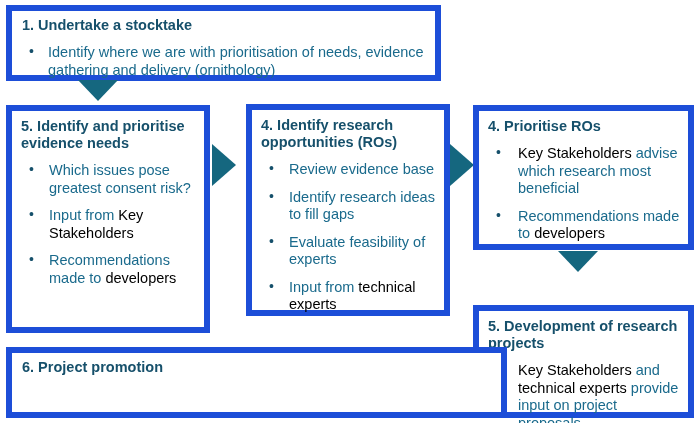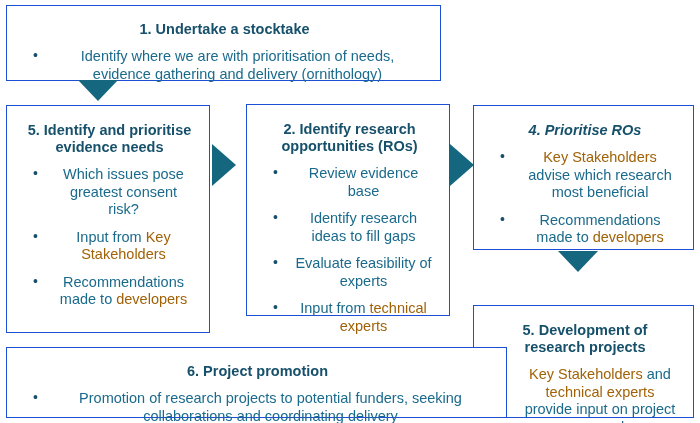--- a/index.html
+++ b/index.html
@@ -20,23 +20,22 @@
     position: absolute;
     left: 0; top: 0;
     width: 700px;
     height: 423px;
   }
 
   .box {
     position: absolute;
     box-sizing: border-box;
     background: #ffffff;
-    border: 1px solid #1d4ed8;
-    padding: 9px;
-    text-align: center;
+    border: 6px solid #1d4ed8;
+    padding: 0;
   }
 
   .box-title {
     color: #16506B;
     font-weight: bold;
     font-size: 14.5px;
     line-height: 17px;
     margin: 0;
     padding: 0;
   }
@@ -62,21 +61,21 @@
     content: "\2022";
     position: absolute;
     left: 5px;
     top: -1px;
     color: #16506B;
     font-size: 14px;
     line-height: 17.5px;
   }
 
   .hl {
-    color: #a16207;
+    color: #000000;
   }
 
   
   #box1 {
     left: 6px; top: 5px;
     width: 435px; height: 76px;
   }
   #box1 .inner { padding: 6px 8px 0 10px; }
   #box1 .box-title { margin-bottom: 7px; }
   #box1 .bullets li { padding-left: 26px; }
@@ -98,21 +97,21 @@
   #box3 .inner { padding: 7px 6px 0 9px; }
   #box3 .box-title { margin-bottom: 8px; }
   #box3 .bullets li { padding-left: 28px; margin-bottom: 9px; }
   #box3 .bullets li::before { left: 8px; }
 
   #box4 {
     left: 473px; top: 105px;
     width: 221px; height: 145px;
   }
   #box4 .inner { padding: 7px 6px 0 9px; }
-  #box4 .box-title { margin-bottom: 8px; font-style: italic; }
+  #box4 .box-title { margin-bottom: 8px; }
   #box4 .bullets li { padding-left: 30px; margin-bottom: 10px; }
   #box4 .bullets li::before { left: 8px; }
 
   #box5 {
     left: 473px; top: 305px;
     width: 221px; height: 113px;
   }
   #box5 .inner { padding: 7px 6px 0 9px; }
   #box5 .box-title { margin-bottom: 8px; }
   #box5 .bullets li { padding-left: 30px; }
@@ -178,21 +177,21 @@
           <li><span>Input from </span><span class="hl">Key Stakeholders</span></li>
           <li><span>Recommendations made to </span><span class="hl">developers</span></li>
         </ul>
     </div>
   </div>
 
   <div class="arrow arrow-right" id="arrow-2-3"></div>
 
   <div class="box" id="box3">
     <div class="inner">
-      <div class="box-title">2. Identify research opportunities (ROs)</div>
+      <div class="box-title">4. Identify research opportunities (ROs)</div>
       <ul class="bullets">
           <li><span>Review evidence base</span></li>
           <li><span>Identify research ideas to fill gaps</span></li>
           <li><span>Evaluate feasibility of experts</span></li>
           <li><span>Input from </span><span class="hl">technical experts</span></li>
         </ul>
     </div>
   </div>
 
   <div class="arrow arrow-right" id="arrow-3-4"></div>
@@ -216,19 +215,16 @@
           <li><span class="hl"> Key Stakeholders</span><span> and </span><span class="hl">technical experts</span><span> provide input on project proposals</span></li>
         </ul>
     </div>
   </div>
 
   <div class="arrow arrow-left" id="arrow-5-6"></div>
 
   <div class="box" id="box6">
     <div class="inner">
       <div class="box-title">6. Project promotion</div>
-      <ul class="bullets">
-          <li><span>Promotion of research projects to potential funders, seeking collaborations and coordinating delivery</span></li>
-        </ul>
     </div>
   </div>
 
 </div>
 
 </body></html>

